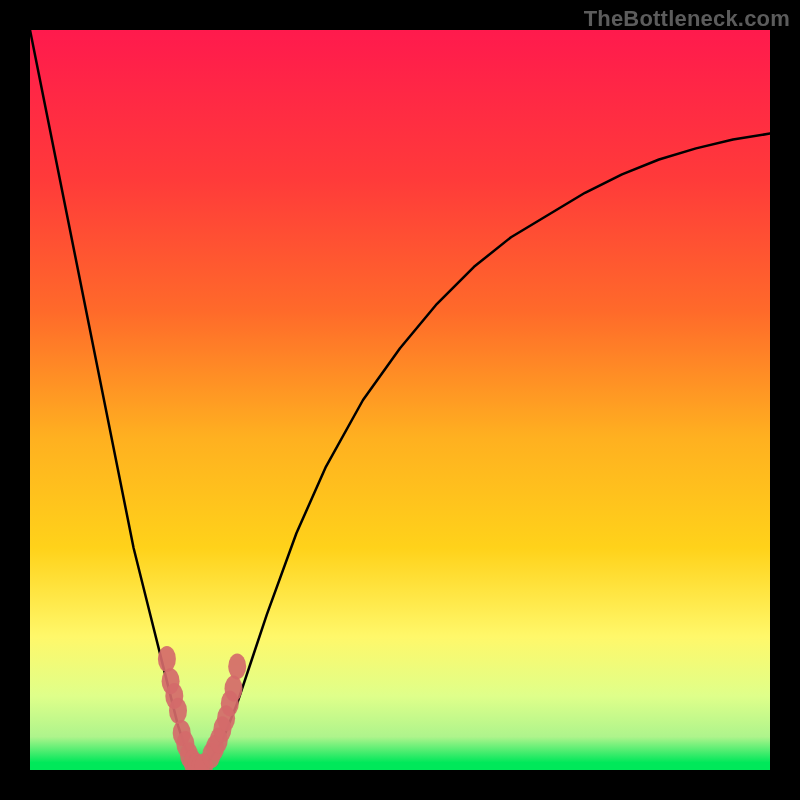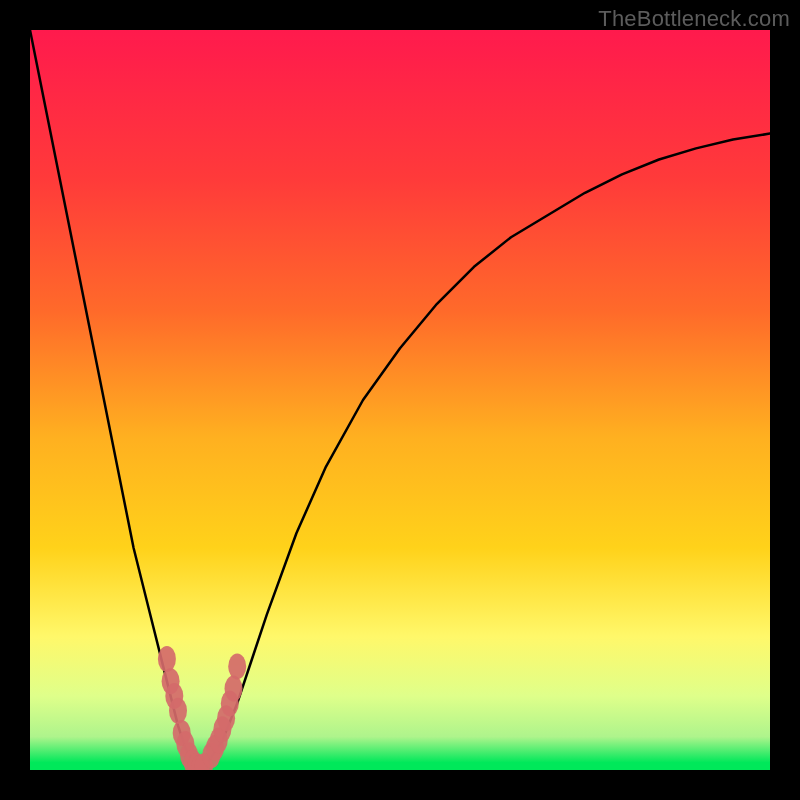--- a/index.html
+++ b/index.html
@@ -25,21 +25,21 @@
     overflow: hidden;
   }
   .plot-area svg {
     display: block;
   }
   .watermark {
     position: absolute;
     top: 6px;
     right: 10px;
     font-size: 22px;
-    font-weight: 400;
+    font-weight: 700;
     color: #5c5c5c;
     letter-spacing: 0.2px;
     user-select: none;
   }
 </style>
 </head>
 <body>
 
 <div class="container">
   <div class="plot-area">

